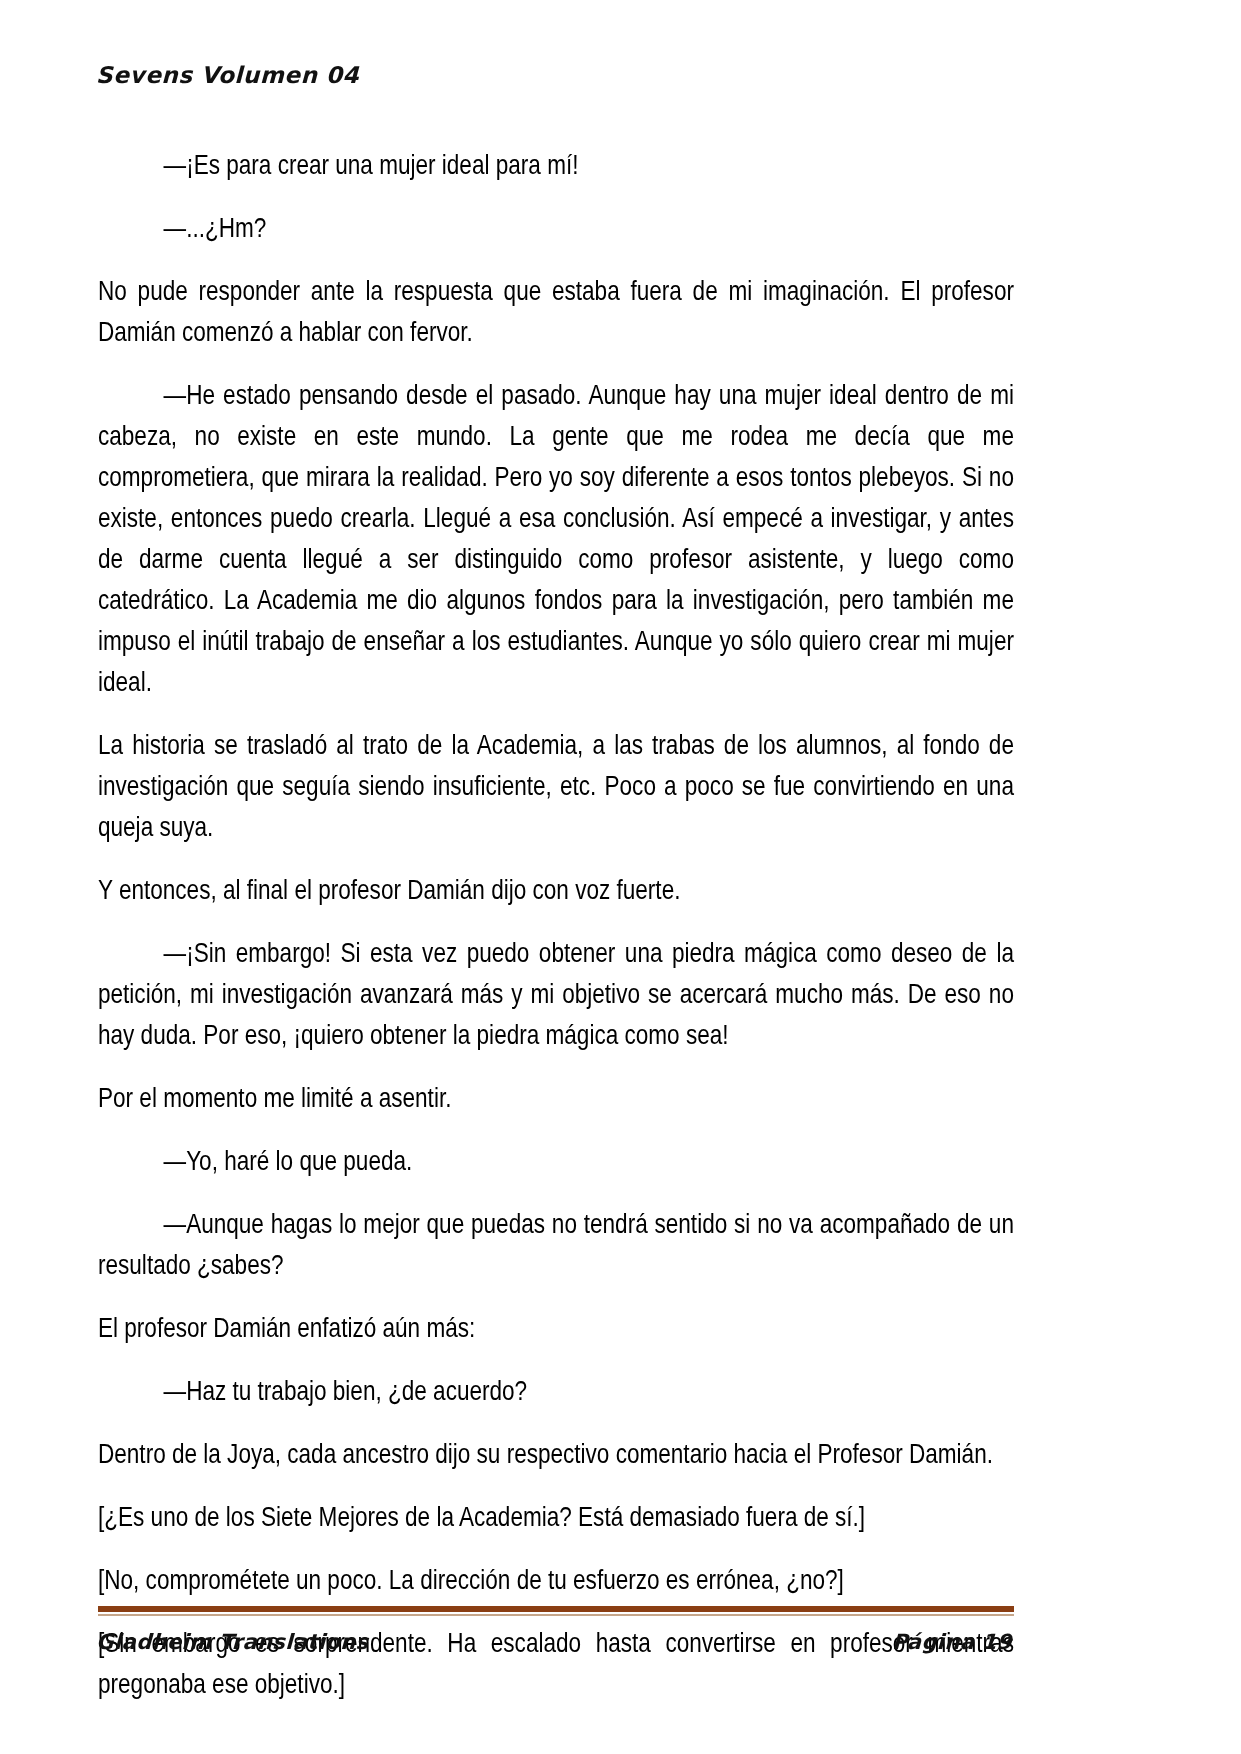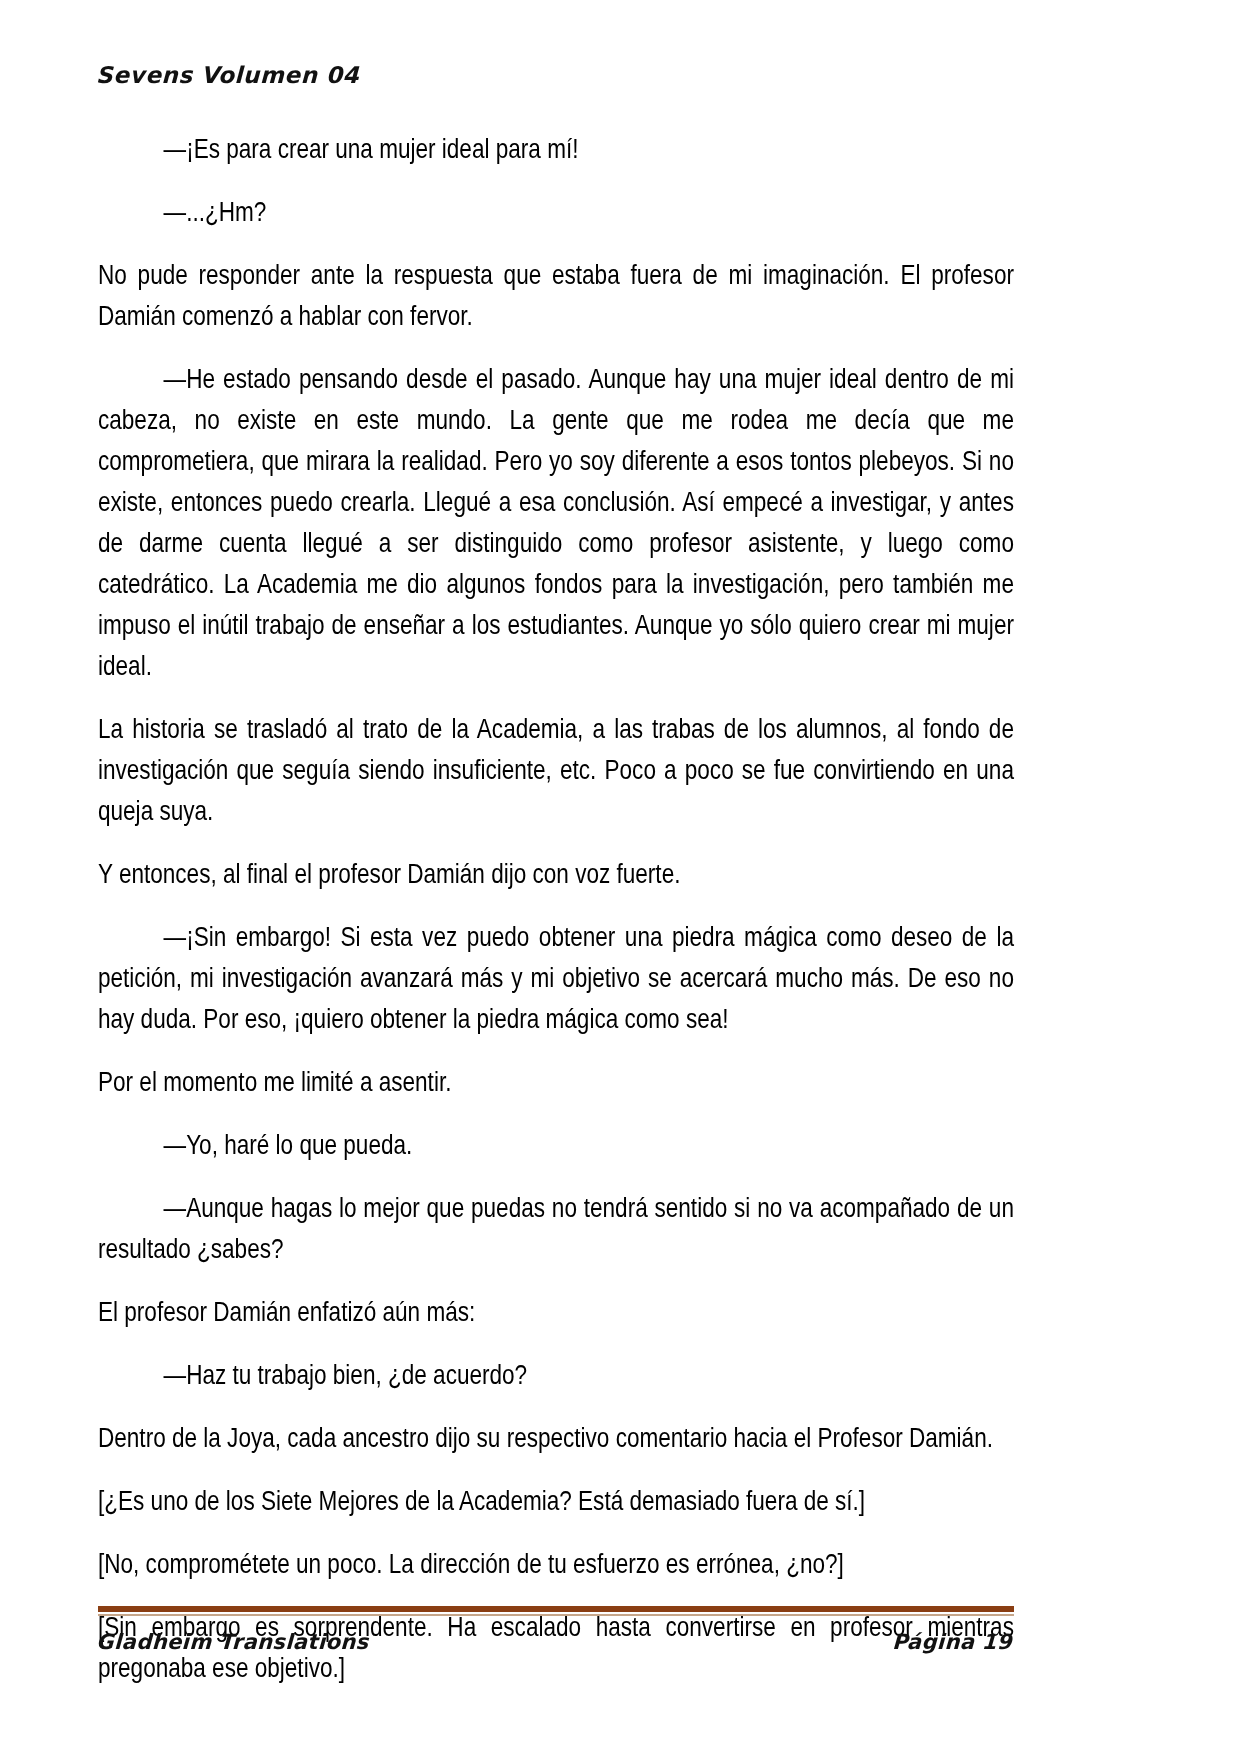--- a/index.html
+++ b/index.html
@@ -32,21 +32,21 @@
     letter-spacing: 0.6px;
     color: #111111;
     white-space: nowrap;
     transform: skewX(-4deg);
   }
 
   
   .content {
     position: absolute;
     left: 98px;
-    top: 128px;
+    top: 144px;
     width: 916px;
   }
   .para {
     margin: 0 0 22px 0;
     font-family: "Liberation Sans", sans-serif;
     font-size: 27.5px;
     line-height: 41px;
     color: #000000;
     text-align: justify;
     text-justify: inter-word;

